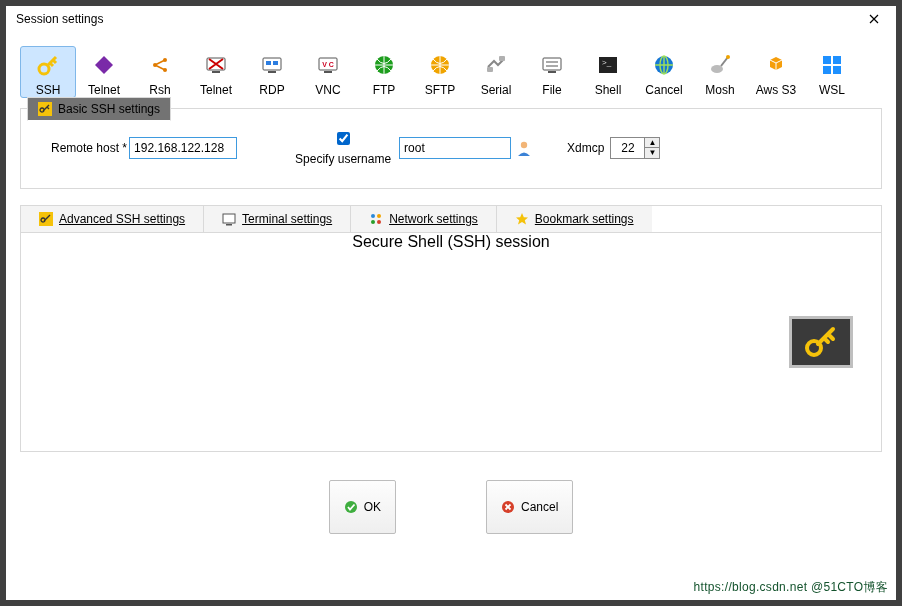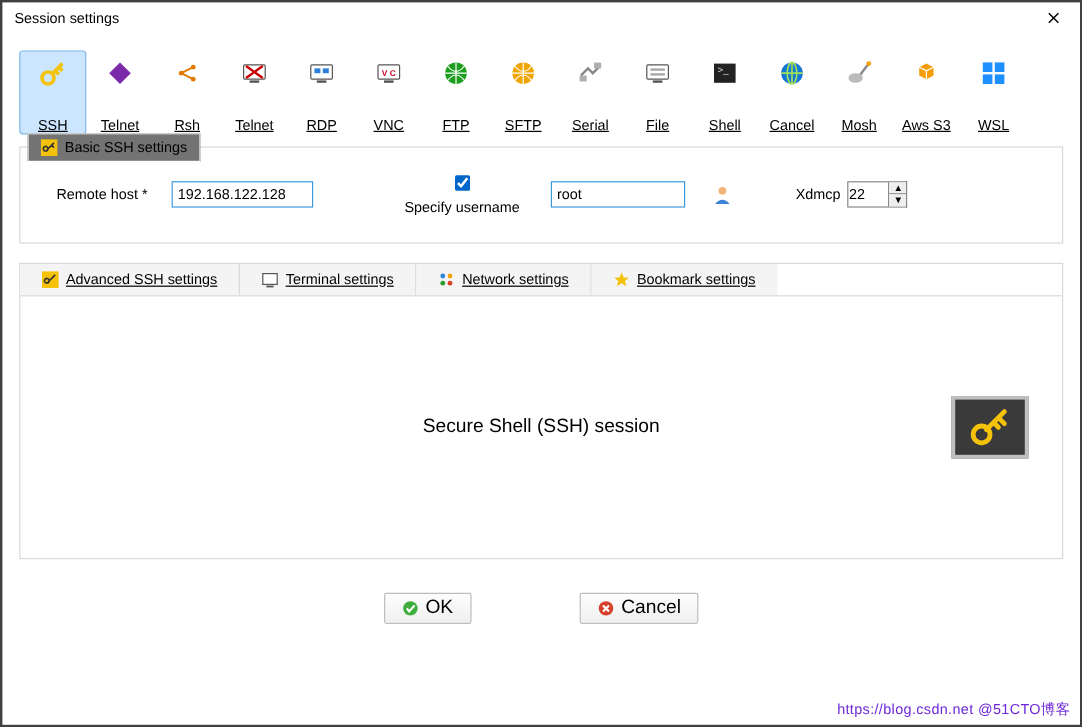--- a/index.html
+++ b/index.html
@@ -1,57 +1,57 @@
 <!DOCTYPE html>
 <html><head>
 <meta charset="utf-8">
 <style>
   * { box-sizing: border-box; font-family: "Segoe UI", Tahoma, Arial, sans-serif; }
   html, body { margin:0; padding:0; background:#fff; }
-  .window { width:902px; height:606px; border:2px solid #404040; background:#fff; position:relative; }
+  .window { width:902px; height:606px; border:6px solid #404040; background:#fff; position:relative; }
   .titlebar { height:26px; display:flex; align-items:center; justify-content:space-between; padding:0 6px; font-size:12px; }
   .titlebar .title { padding-left:4px; }
   .titlebar .close { width:32px; height:22px; display:flex; align-items:center; justify-content:center; cursor:default; }
 
   .content { padding:8px 10px 0 10px; }
 
   .type-row { display:flex; gap:0; padding:6px 4px 10px 4px; }
   .type-item { width:56px; text-align:center; font-size:12px; color:#000; padding-top:2px; cursor:default; border:1px solid transparent; border-radius:3px; }
   .type-item .iconbox { height:32px; display:flex; align-items:center; justify-content:center; }
   .type-item.selected { background:#cde6ff; border:1px solid #7fb7e9; }
-  .type-item .lbl { margin-top:20px;text-decoration:underline; }
+  .type-item .lbl { margin-top:2px; }
 
   .panel { border:1px solid #d9d9d9; margin:0 4px; position:relative; }
   .tabhead { position:relative; top:-12px; left:6px; display:inline-flex; align-items:center; gap:6px; background:#737373; border:1px solid #d9d9d9; border-bottom:1px solid #fff; padding:4px 10px; font-size:12px; }
-  .row-fields { display:flex; align-items:center; gap:20px; padding:0 18px 22px 30px; font-size:12px; margin-top:-4px; }
+  .row-fields { display:flex; align-items:center; gap:2px; padding:0 18px 22px 30px; font-size:12px; margin-top:-4px; }
   .field-label { white-space:nowrap; }
   input[type=text].boxed { border:1px solid #3e9adf; height:22px; padding:1px 4px; font-size:12px; outline:none; }
-  .remote { width:118px; }
+  .remote { width:108px; }
   .username { width:112px; }
   .chk { display:flex; align-items:center; gap:4px; margin-left:56px;flex-direction:column; }
   .chk input { accent-color:#0066cc; }
   .user-icon-cell { width:22px; height:22px; display:flex; align-items:center; justify-content:center; }
   .port-wrap { display:flex; align-items:center; gap:6px; margin-left:30px; }
-  .port-input { width:35px; height:22px; border:1px solid #888; font-size:12px; padding:1px 0; text-align:left; }
+  .port-input { width:35px; height:22px; border:1px solid #888; font-size:12px; padding:1px 0; text-align:center; }
   .spin { display:flex; flex-direction:column; border:1px solid #888; border-left:none; }
   .spin div { width:14px; height:10px; display:flex; align-items:center; justify-content:center; font-size:8px; background:#eee; border-bottom:1px solid #888; cursor:default; }
   .spin div:last-child { border-bottom:none; }
 
   .tabs2 { display:flex; border:1px solid #d9d9d9; border-bottom:none; margin:16px 4px 0 4px; font-size:12px;text-decoration:underline; }
   .tabs2 .tab { display:flex; align-items:center; gap:6px; padding:6px 18px; background:#f4f4f4; border-right:1px solid #d9d9d9; cursor:default; }
   .tabs2 .tab:last-child { border-right:none; }
 
-  .bigpanel { border:1px solid #d9d9d9; margin:0 4px; height:220px; position:relative; display:flex; align-items:center; justify-content:center; }
+  .bigpanel { border:1px solid #d9d9d9; margin:0 4px; height:220px; position:relative; display:flex; align-items:flex-start; justify-content:center; }
   .bigpanel .heading { font-size:16px; }
   .keytile { position:absolute; right:28px; top:50%; transform:translateY(-50%); width:64px; height:52px; background:#3a3a3a; border:3px solid #bfbfbf; display:flex; align-items:center; justify-content:center; }
 
   .btnbar { display:flex; justify-content:center; gap:90px; margin-top:28px; }
-  .btn { display:flex; align-items:center; gap:6px; border:1px solid #bdbdbd; background:linear-gradient(#fdfdfd,#efefef); padding:3px 14px; font-size:16px; border-radius:2px; cursor:default; }
-
-  .watermark { position:absolute; right:8px; bottom:4px; font-size:12px; color:#6d28d9; pointer-events:none; letter-spacing:0.3px; }
+  .btn { display:flex; align-items:center; gap:6px; border:1px solid #bdbdbd; background:linear-gradient(#fdfdfd,#efefef); padding:19px 14px; font-size:12px; border-radius:2px; cursor:default; }
+
+  .watermark { position:absolute; right:8px; bottom:4px; font-size:12px; color:#14532d; pointer-events:none; letter-spacing:0.3px; }
 
   
   svg { display:block; }
 </style>
 </head>
 <body>
 
 <div class="window">
 
   <div class="titlebar">

